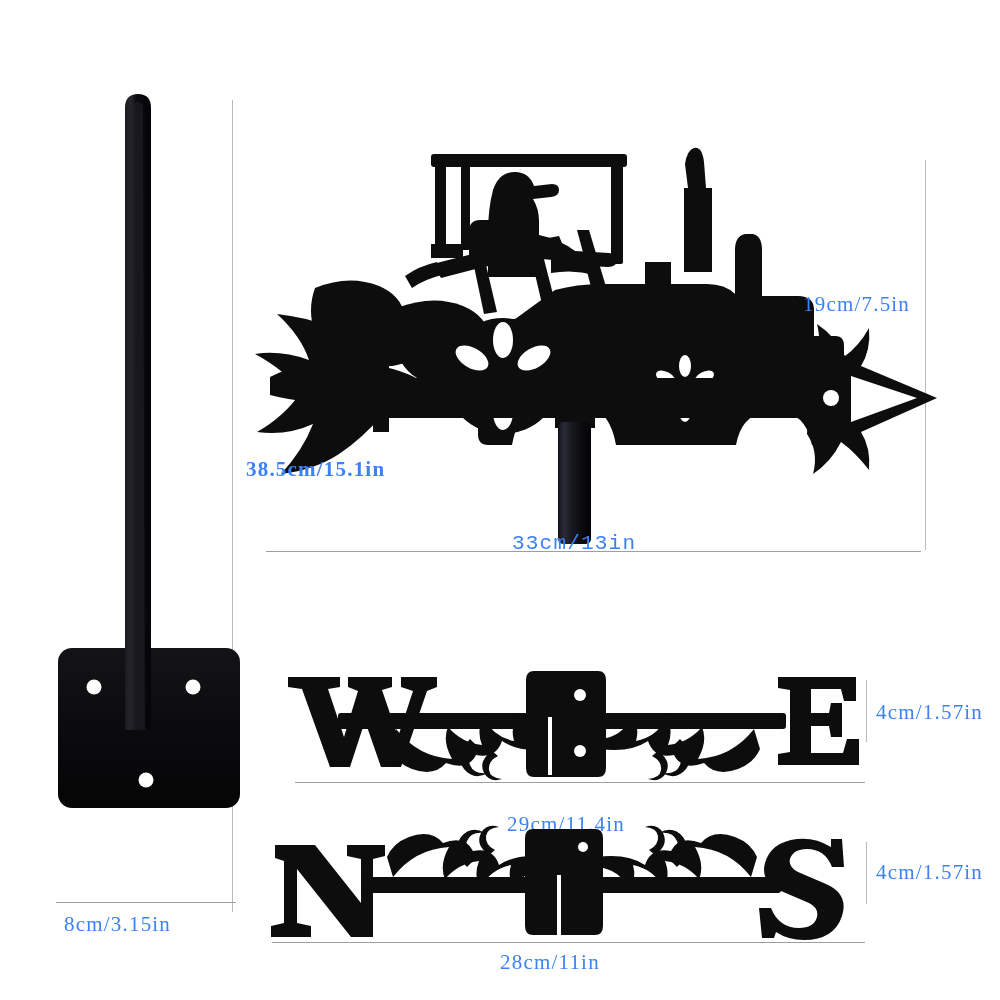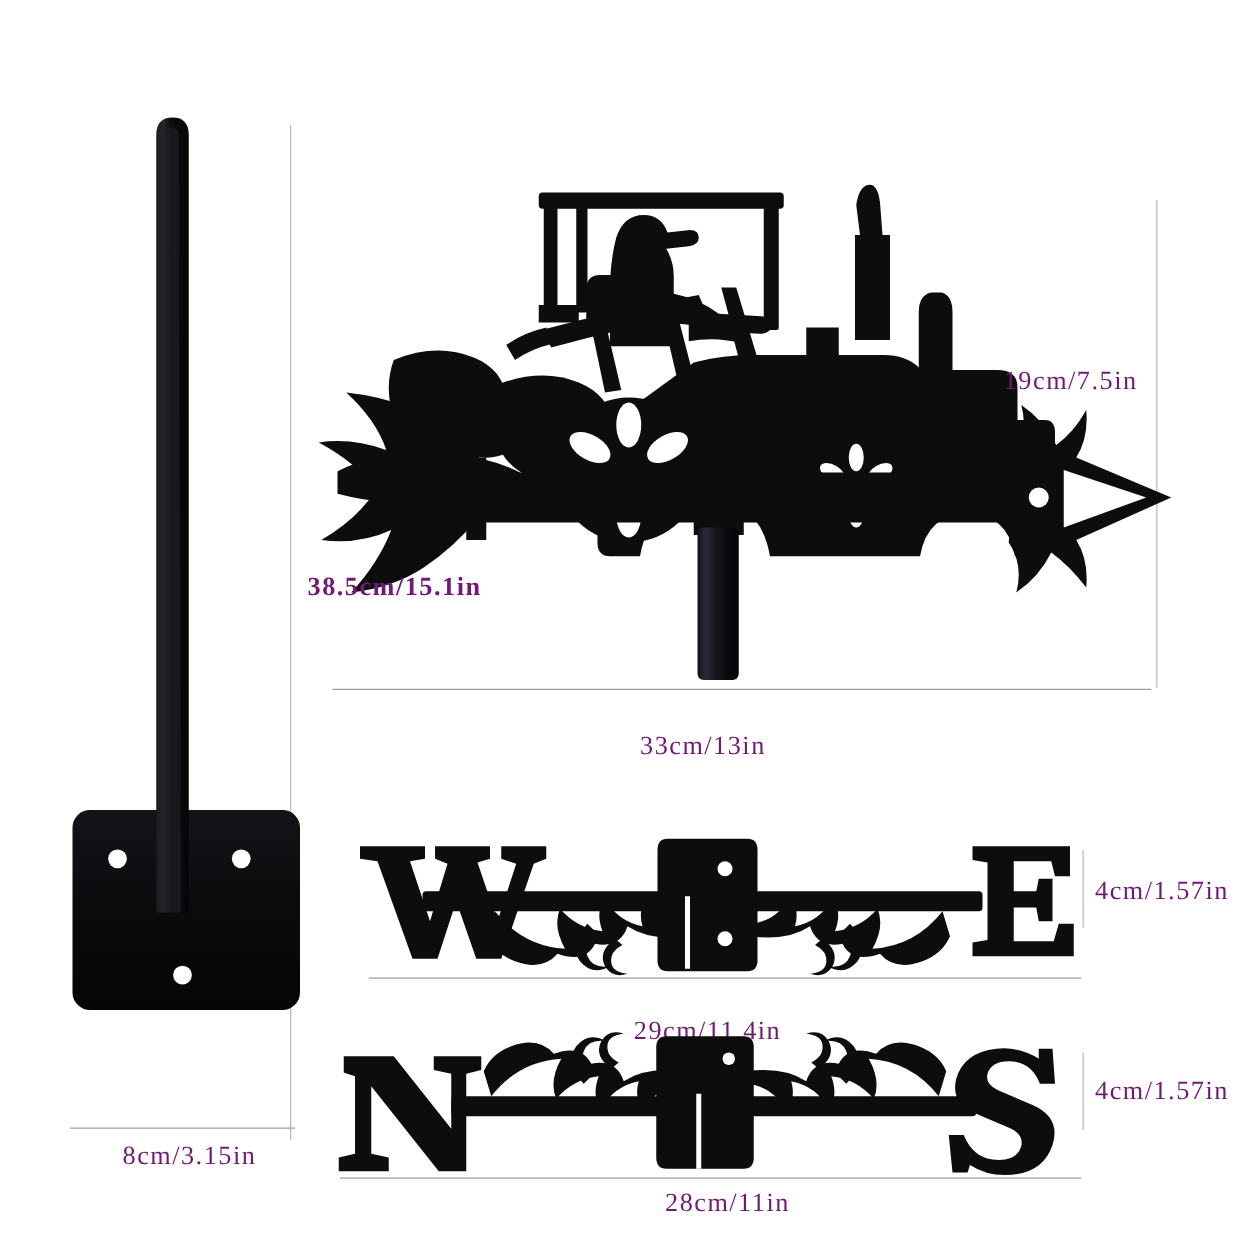--- a/index.html
+++ b/index.html
@@ -15,21 +15,21 @@
 
   
   .vline{position:absolute;width:1px;background:#b9b9b9;}
   .hline{position:absolute;height:1px;background:#9e9e9e;}
 
   
   .dim{
     position:absolute;
     font-family:"Liberation Serif","DejaVu Serif",serif;
     font-size:21px;
-    color:#701a75;
+    color:#3b82f6;
     letter-spacing:1.2px;
     white-space:nowrap;
   }
 
   
   .blk{fill:#0d0d0d;}
   svg{display:block;overflow:visible;}
 </style>
 </head>
 <body>
@@ -58,21 +58,21 @@
     <path d="M75 18 q0 -14 13 -14 q13 0 13 14 L101 640 L75 640 Z" fill="url(#rodG)"></path>
 
     <path d="M79 22 q0 -10 8 -10 q4 0 6 4 L95 640 L79 640 Z" fill="#232329" opacity="0.55"></path>
 
     <circle cx="44" cy="597" r="7.5" fill="#ffffff"></circle>
     <circle cx="143" cy="597" r="7.5" fill="#ffffff"></circle>
     <circle cx="96" cy="690" r="7.5" fill="#ffffff"></circle>
   </svg>
 
   <div class="hline" style="left:56px;top:902px;width:180px;"></div>
-  <div class="dim" style="left:98px;top:912px;text-align:right;">8cm/3.15in</div>
+  <div class="dim" style="left:64px;top:912px;text-align:right;">8cm/3.15in</div>
 
   <div class="vline" style="left:925px;top:160px;height:390px;"></div>
 
   <svg class="abs" style="left:255px;top:140px;" width="680" height="410" viewBox="0 0 680 410">
     <defs>
       <linearGradient id="tubeG" x1="0" y1="0" x2="1" y2="0">
         <stop offset="0" stop-color="#101016"></stop>
         <stop offset="0.18" stop-color="#2b2b38"></stop>
         <stop offset="0.45" stop-color="#16161d"></stop>
         <stop offset="0.75" stop-color="#0a0a0e"></stop>
@@ -195,21 +195,21 @@
     </g>
 
     <rect x="303" y="282" width="33" height="122" rx="5" fill="url(#tubeG)"></rect>
   </svg>
 
   <div class="dim" style="left:803px;top:292px;">19cm/7.5in</div>
 
   <div class="dim" style="left:246px;top:457px;font-weight:bold;">38.5cm/15.1in</div>
 
   <div class="hline" style="left:266px;top:551px;width:655px;"></div>
-  <div class="dim" style="left:512px;top:584px;">33cm/13in</div>
+  <div class="dim" style="left:512px;top:532px;font-family:Liberation Mono, monospace;">33cm/13in</div>
 
   <svg class="abs" style="left:280px;top:665px;" width="590" height="110" viewBox="0 0 590 110">
     <g class="blk">
 
       <path d="M8 12 l52 0 l0 10 l-12 2 l16 48 l14 -46 l-10 -4 l0 -10 l44 0 l0 10 l-10 3
                l16 47 l15 -46 l-12 -4 l0 -10 l36 0 l0 10 l-10 4 l-26 76 l-20 0 l-16 -46
                l-15 46 l-20 0 l-28 -78 l-14 -2 Z"></path>
 
       <rect x="58" y="48" width="448" height="16" rx="3"></rect>
 
@@ -282,15 +282,15 @@
 
     <rect x="292" y="50" width="4" height="60" fill="#ffffff"></rect>
 
     <circle cx="318" cy="22" r="5" fill="#ffffff"></circle>
   </svg>
 
   <div class="vline" style="left:866px;top:842px;height:62px;"></div>
   <div class="dim" style="left:876px;top:860px;">4cm/1.57in</div>
 
   <div class="hline" style="left:272px;top:942px;width:593px;"></div>
-  <div class="dim" style="left:500px;top:950px;margin-left:32px;">28cm/11in</div>
+  <div class="dim" style="left:500px;top:950px;">28cm/11in</div>
 
 </div>
 
 </body></html>

